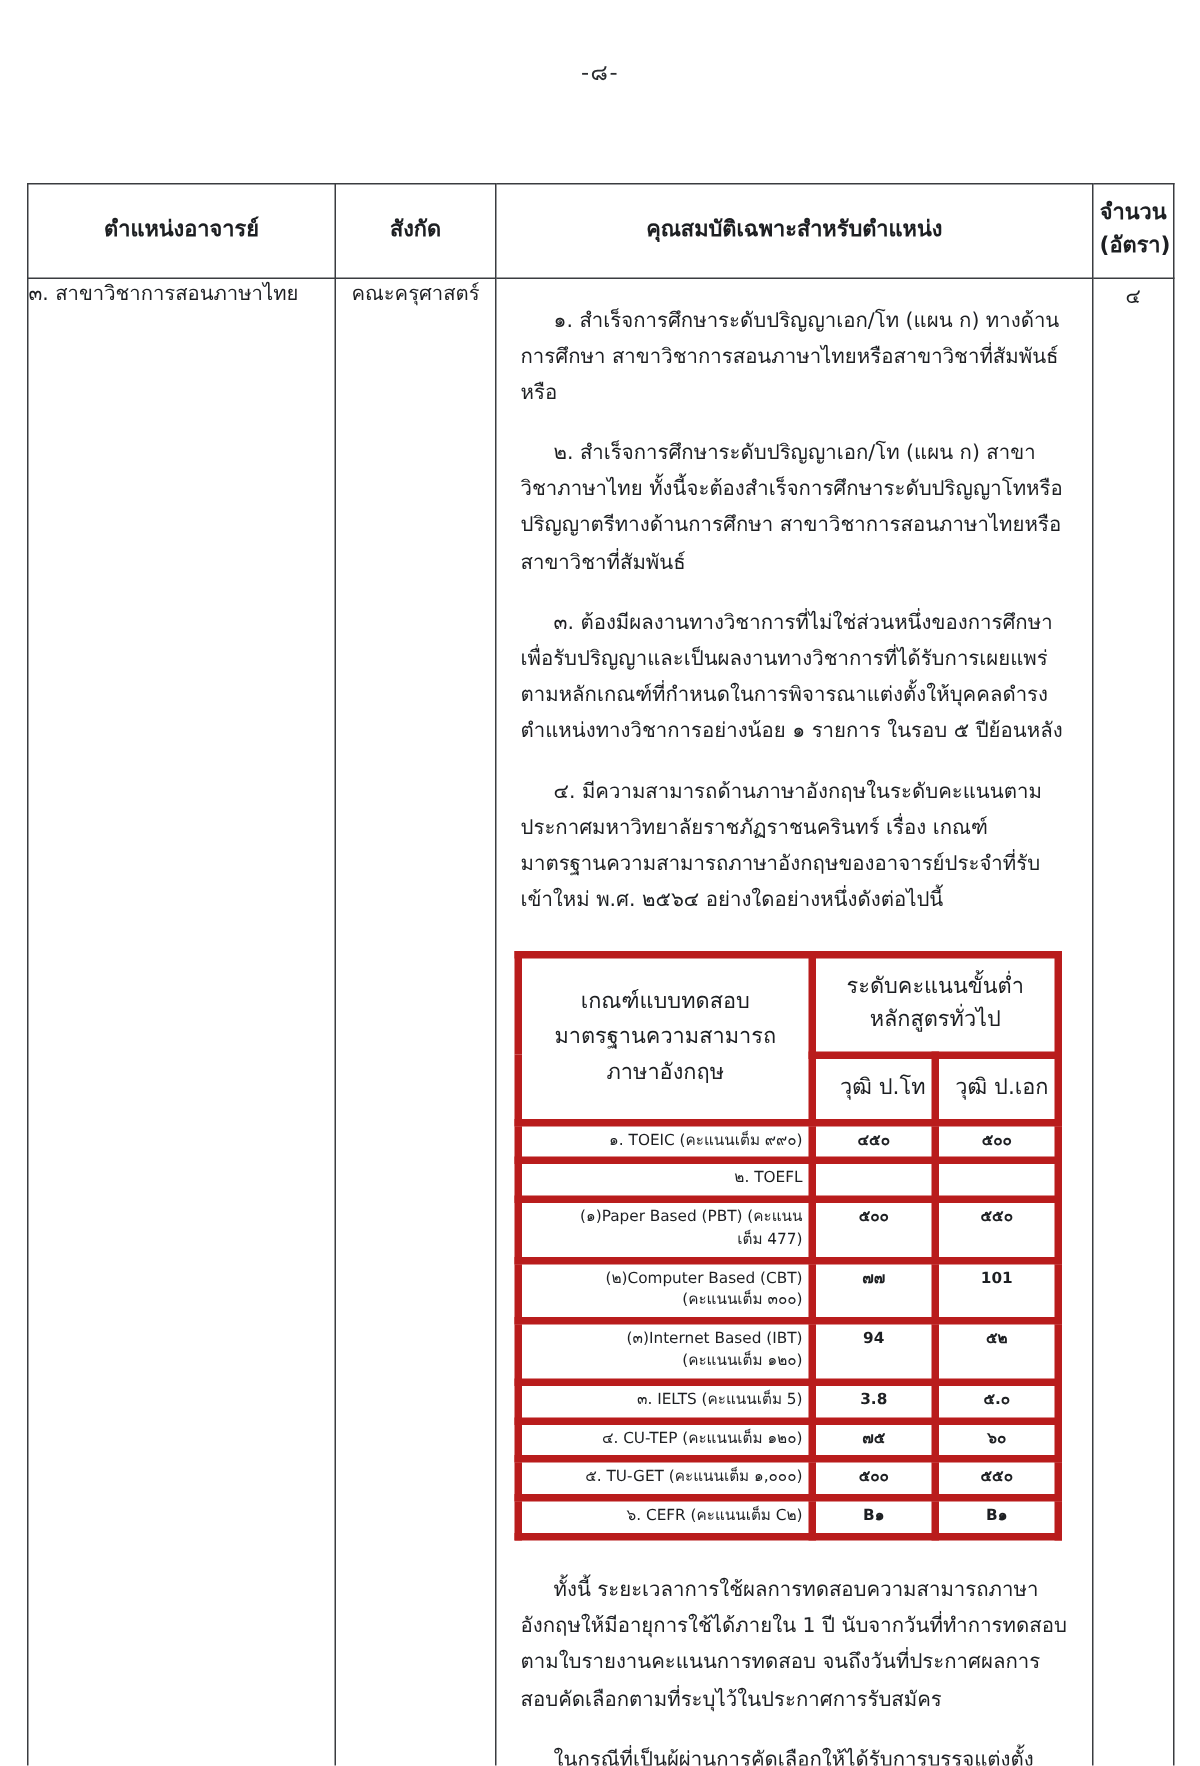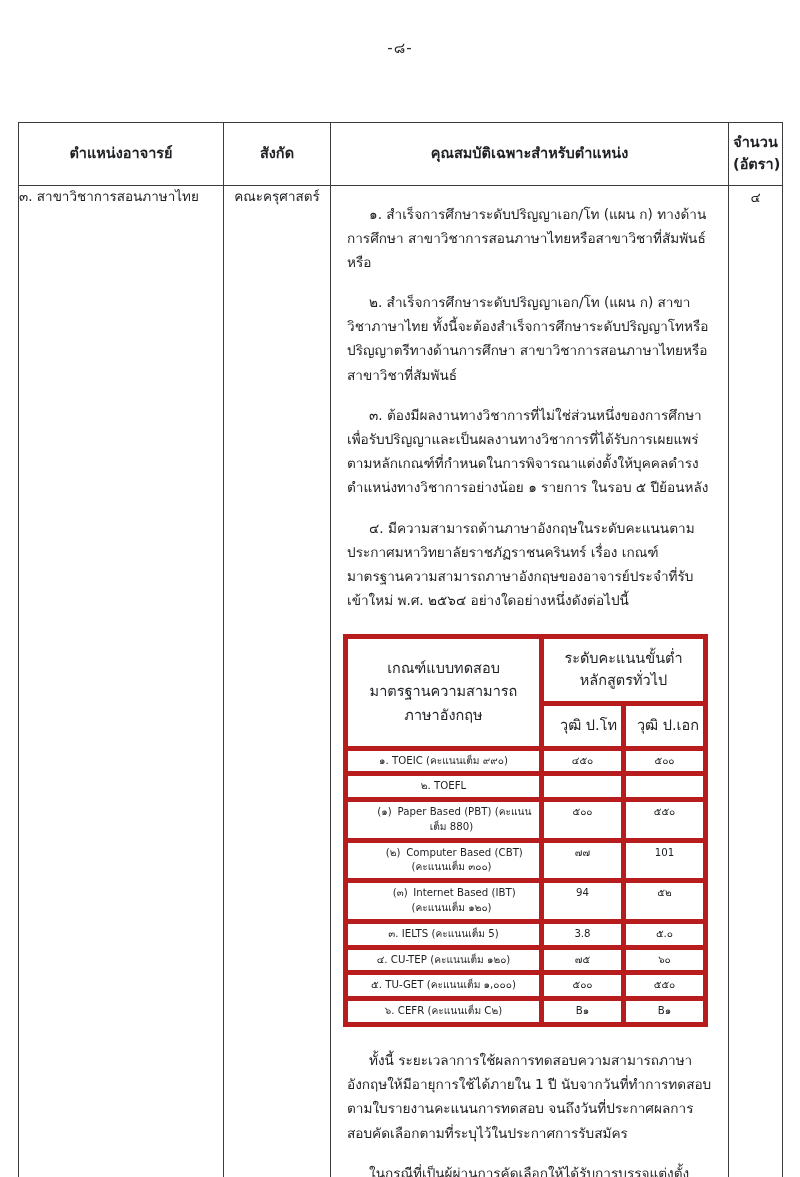--- a/index.html
+++ b/index.html
@@ -104,28 +104,29 @@
   .score-table .sc-head-right{
     text-align:center;
     font-weight:normal;
   }
   .score-table .sc-sub{
     text-align:right;
     font-weight:normal;
     width:82px;
   }
   .score-table td.sc-label{
-    text-align:center;
+    text-align:right;
     padding-left:4px;
   }
   .score-table td.sc-label.indent{
     padding-left:20px;
   }
   .score-table td.sc-val{
     text-align:center;
+    font-weight:bold;
   }
   .sub-no{display:inline-block;width:26px;}
 </style>
 </head>
 <body>
 
 <div class="page">
 
   <div class="page-number">-๘-</div>
 
@@ -183,21 +184,21 @@
                     <td class="sc-label"><span class="">๑. </span><span>TOEIC (คะแนนเต็ม ๙๙๐)</span></td>
                     <td class="sc-val">๔๕๐</td>
                     <td class="sc-val">๕๐๐</td>
                   </tr>
                   <tr>
                     <td class="sc-label"><span class="">๒. </span><span>TOEFL</span></td>
                     <td class="sc-val">&nbsp;</td>
                     <td class="sc-val">&nbsp;</td>
                   </tr>
                   <tr>
-                    <td class="sc-label indent"><span class="sub-no">(๑) </span><span>Paper Based (PBT) (คะแนนเต็ม 880)</span></td>
+                    <td class="sc-label indent"><span class="sub-no">(๑) </span><span>Paper Based (PBT) (คะแนนเต็ม 477)</span></td>
                     <td class="sc-val">๕๐๐</td>
                     <td class="sc-val">๕๕๐</td>
                   </tr>
                   <tr>
                     <td class="sc-label indent"><span class="sub-no">(๒) </span><span>Computer Based (CBT) (คะแนนเต็ม ๓๐๐)</span></td>
                     <td class="sc-val">๗๗</td>
                     <td class="sc-val">101</td>
                   </tr>
                   <tr>
                     <td class="sc-label indent"><span class="sub-no">(๓) </span><span>Internet Based (IBT) (คะแนนเต็ม ๑๒๐)</span></td>

